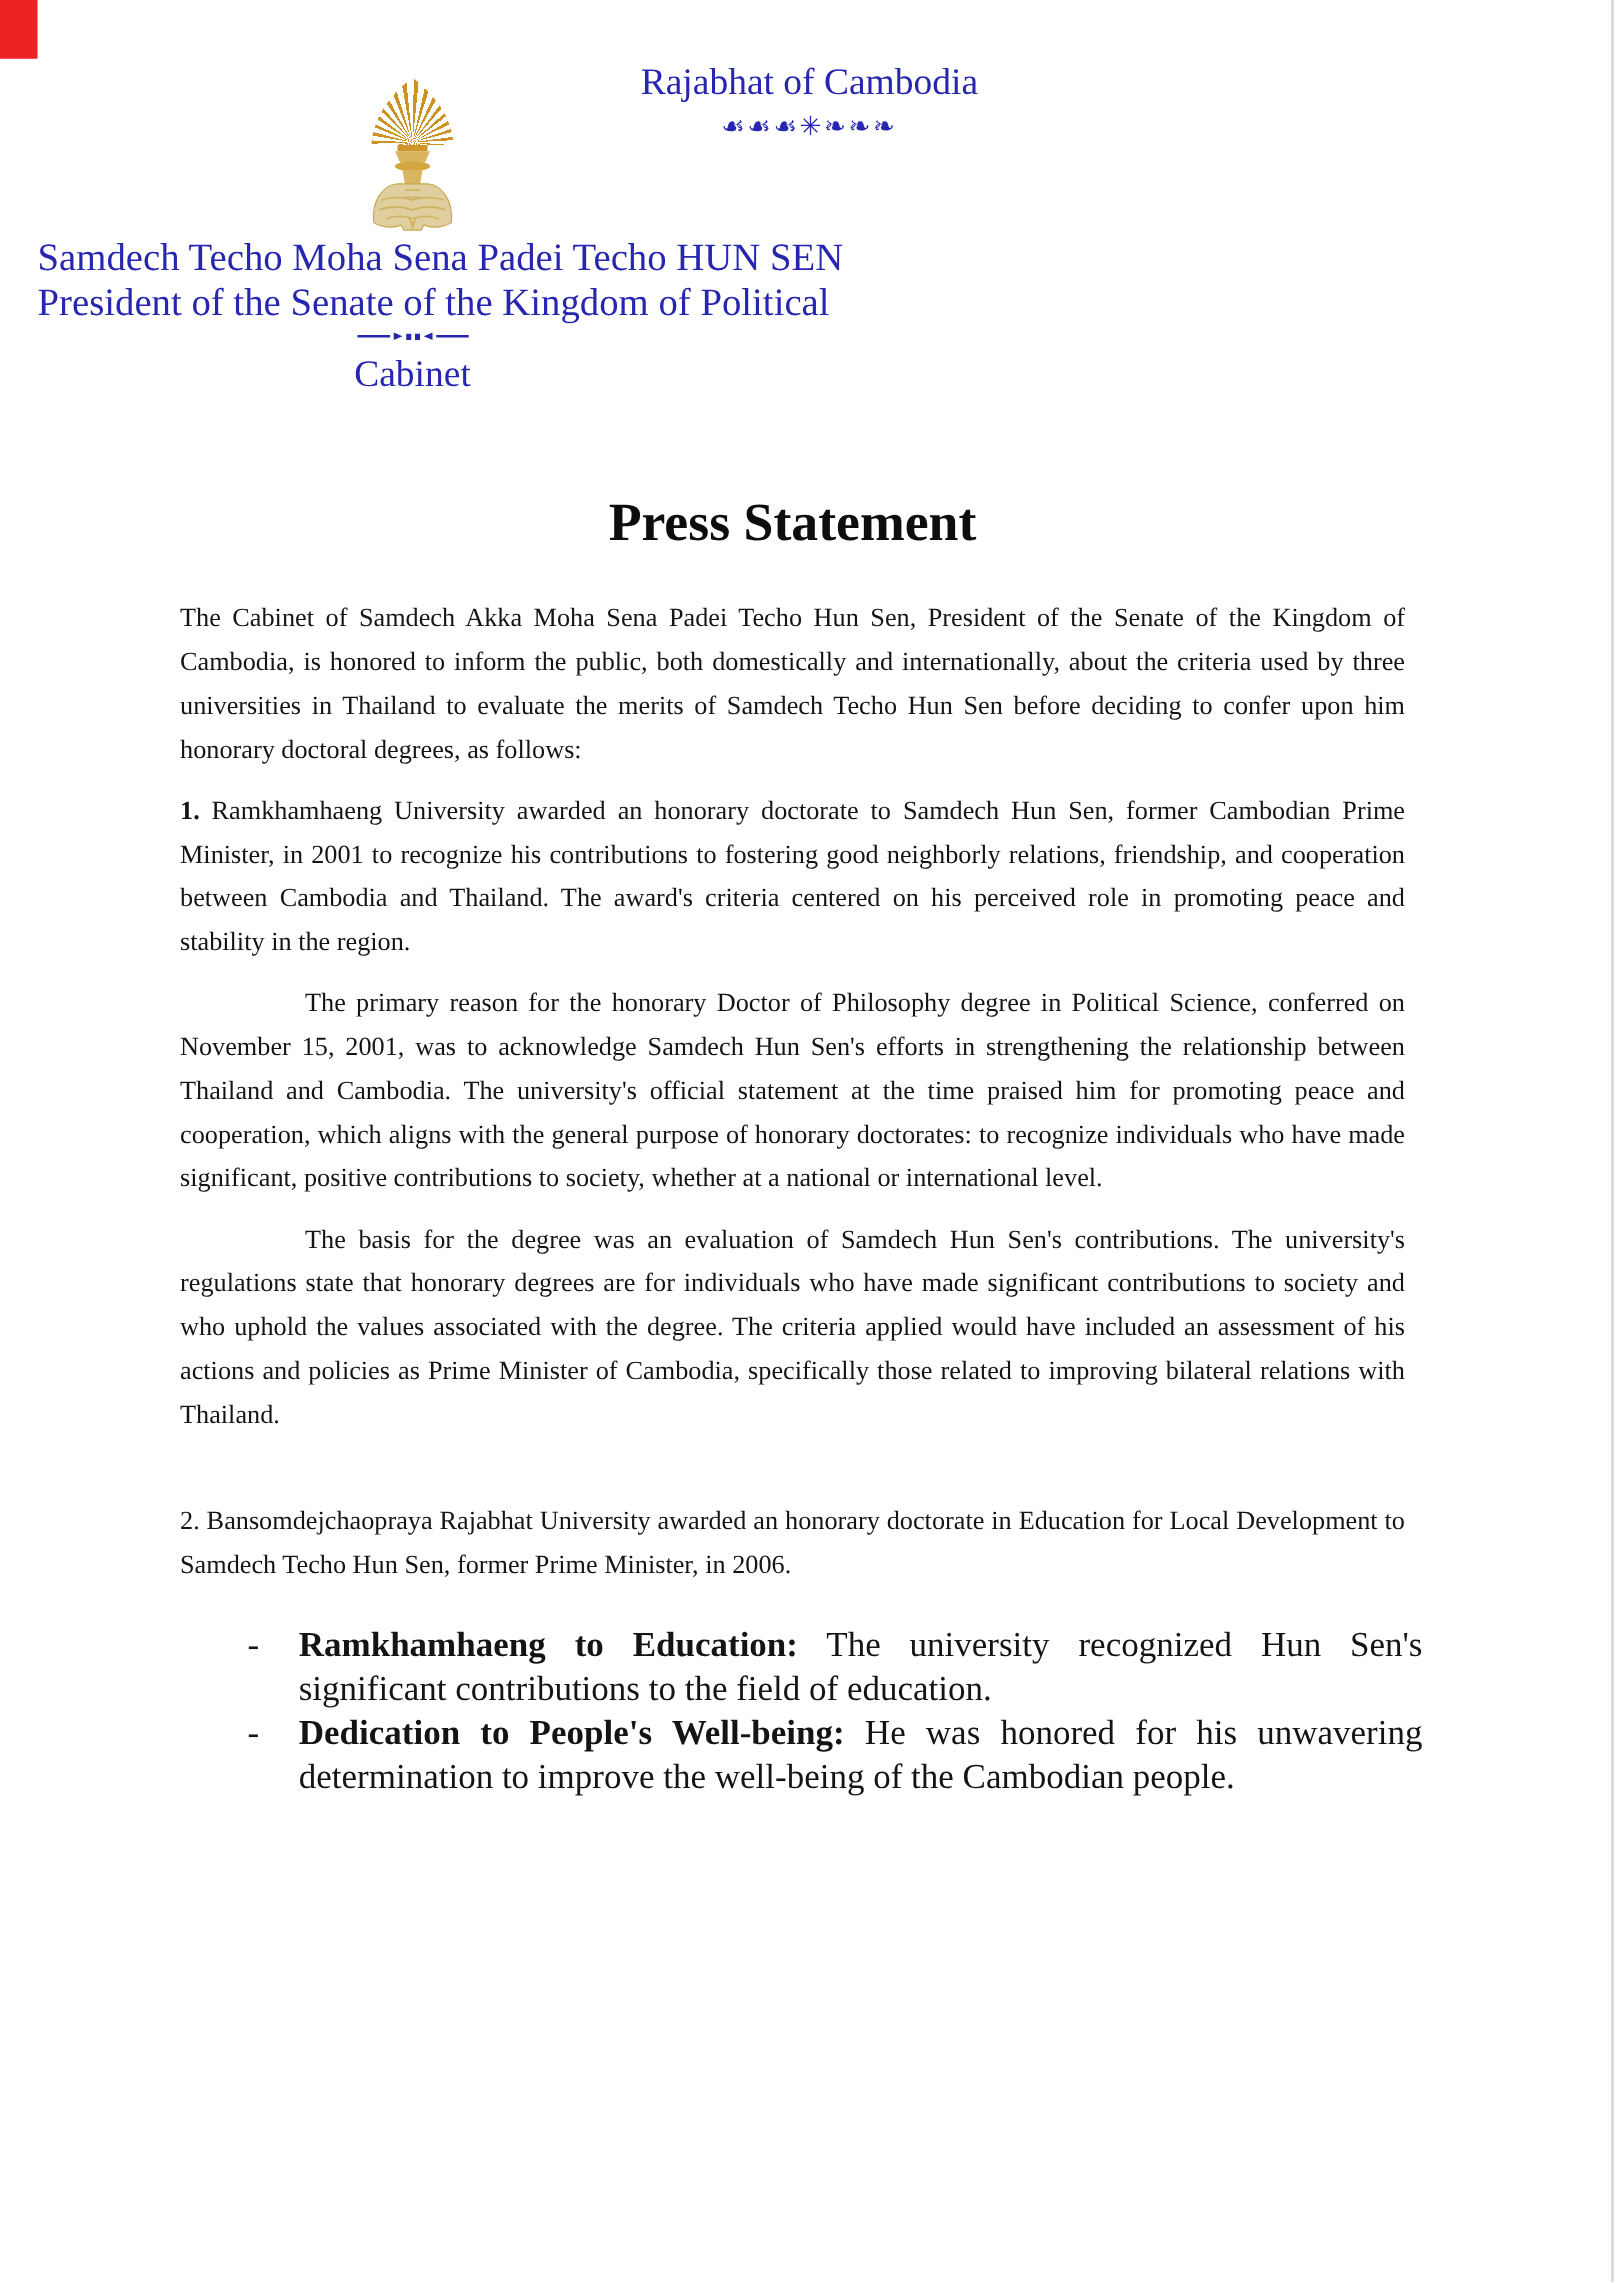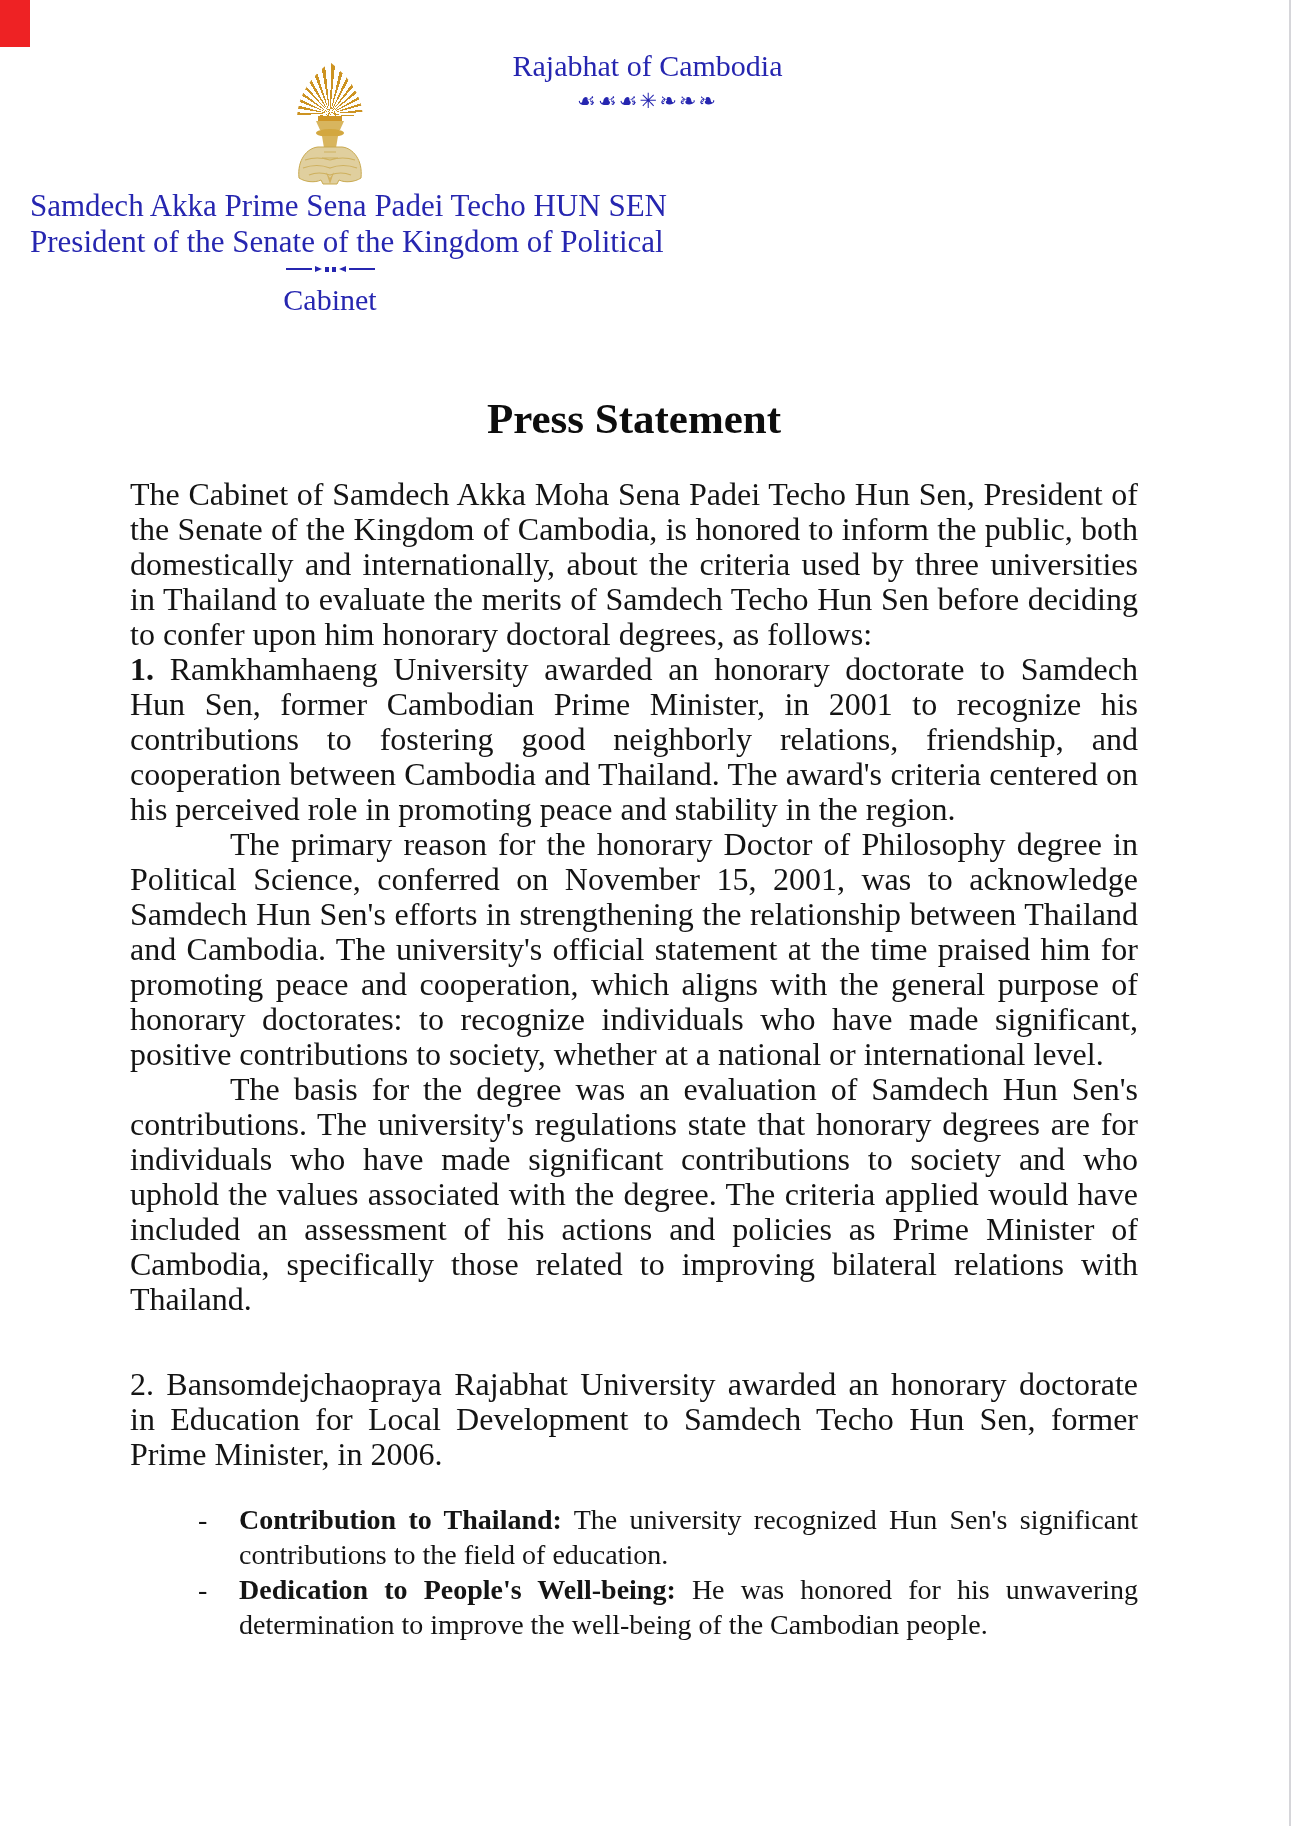--- a/index.html
+++ b/index.html
@@ -59,21 +59,21 @@
   
   .doc{
     position:absolute;left:130px;top:382px;width:1008px;
   }
   .doc-title{
     margin:12px 0 34px 0;
     font-size:43px;line-height:49px;font-weight:bold;
     text-align:center;color:#0d0d0d;
   }
   .body-para{
-    margin:0;font-size:32px;line-height:35px;
+    margin:14px;font-size:21px;line-height:35px;
     text-align:justify;color:#141414;
   }
   .body-para.indent{text-indent:100px;}
   .body-para.gap-before{margin-top:50px;}
   .list-intro{
     margin:30px 0 0 0;font-size:28px;line-height:35px;color:#141414;
   }
   .criteria{
     list-style:none;margin:30px 0 0 0;padding:0 0 0 68px;
   }
@@ -98,21 +98,21 @@
       <svg width="78" height="70" viewBox="0 0 78 70">
         <rect x="27" y="0" width="24" height="5" fill="#cf9526"></rect>
         <path d="M25 5 L53 5 L49 14 L29 14 Z" fill="#d8b55e"></path>
         <ellipse cx="39" cy="17" rx="14" ry="4" fill="#d3a73f"></ellipse>
         <path d="M31 20 L47 20 L45 32 L33 32 Z" fill="#d8b55e"></path>
         <path d="M8 62 C6 44 16 32 27 31 L51 31 C62 32 72 44 70 62 C64 66 54 67 48 64 L46 68 L32 68 L30 64 C24 67 14 66 8 62 Z" fill="#e0cf9e" stroke="#c9a94f" stroke-width="1"></path>
         <path d="M39 62 L35 56 L39 68 L43 56 Z" fill="#d3b261"></path>
         <path d="M14 44 Q26 40 39 44 Q52 40 64 44 M12 52 Q26 47 39 52 Q52 47 66 52 M18 59 Q28 55 39 59 Q50 55 60 59 M33 36 L45 36 M31 42 L47 42" fill="none" stroke="#c9a94f" stroke-width="1.2" opacity="0.8"></path>
       </svg>
     </div>
-    <div class="head-name">Samdech Akka Prime Sena Padei Techo HUN SEN</div>
+    <div class="head-name">Samdech Techo Moha Sena Padei Techo HUN SEN</div>
     <div class="head-title">President of the Senate of the Kingdom of Political</div>
     <div class="mini-divider">
       <span class="line"></span>
         <span class="tri-r"></span>
         <span class="dot"></span>
         <span class="dot"></span>
         <span class="tri-l"></span>
         <span class="line"></span>
     </div>
     <div class="head-office">Cabinet</div>
@@ -126,18 +126,18 @@
   <div class="doc">
     <h1 class="doc-title">Press Statement</h1>
     <div id="paragraphs">
         <p class="body-para"><span>The Cabinet of Samdech Akka Moha Sena Padei Techo Hun Sen, President of the Senate of the Kingdom of Cambodia, is honored to inform the public, both domestically and internationally, about the criteria used by three universities in Thailand to evaluate the merits of Samdech Techo Hun Sen before deciding to confer upon him honorary doctoral degrees, as follows:</span></p>
         <p class="body-para"><b>1.</b><span> Ramkhamhaeng University awarded an honorary doctorate to Samdech Hun Sen, former Cambodian Prime Minister, in 2001 to recognize his contributions to fostering good neighborly relations, friendship, and cooperation between Cambodia and Thailand. The award's criteria centered on his perceived role in promoting peace and stability in the region.</span></p>
         <p class="body-para indent"><span>The primary reason for the honorary Doctor of Philosophy degree in Political Science, conferred on November 15, 2001, was to acknowledge Samdech Hun Sen's efforts in strengthening the relationship between Thailand and Cambodia. The university's official statement at the time praised him for promoting peace and cooperation, which aligns with the general purpose of honorary doctorates: to recognize individuals who have made significant, positive contributions to society, whether at a national or international level.</span></p>
         <p class="body-para indent"><span>The basis for the degree was an evaluation of Samdech Hun Sen's contributions. The university's regulations state that honorary degrees are for individuals who have made significant contributions to society and who uphold the values associated with the degree. The criteria applied would have included an assessment of his actions and policies as Prime Minister of Cambodia, specifically those related to improving bilateral relations with Thailand.</span></p>
         <p class="body-para gap-before"><span>2. Bansomdejchaopraya Rajabhat University awarded an honorary doctorate in Education for Local Development to Samdech Techo Hun Sen, former Prime Minister, in 2006.</span></p>
       </div>
     <ul class="criteria" id="bullets">
-        <li><span class="dash">-</span><b>Contribution to Thailand:</b><span> The university recognized Hun Sen's significant contributions to the field of education.</span></li>
+        <li><span class="dash">-</span><b>Ramkhamhaeng to Education:</b><span> The university recognized Hun Sen's significant contributions to the field of education.</span></li>
         <li><span class="dash">-</span><b>Dedication to People's Well-being:</b><span> He was honored for his unwavering determination to improve the well-being of the Cambodian people.</span></li>
       </ul>
   </div>
 
 </div>
 
 </body></html>

